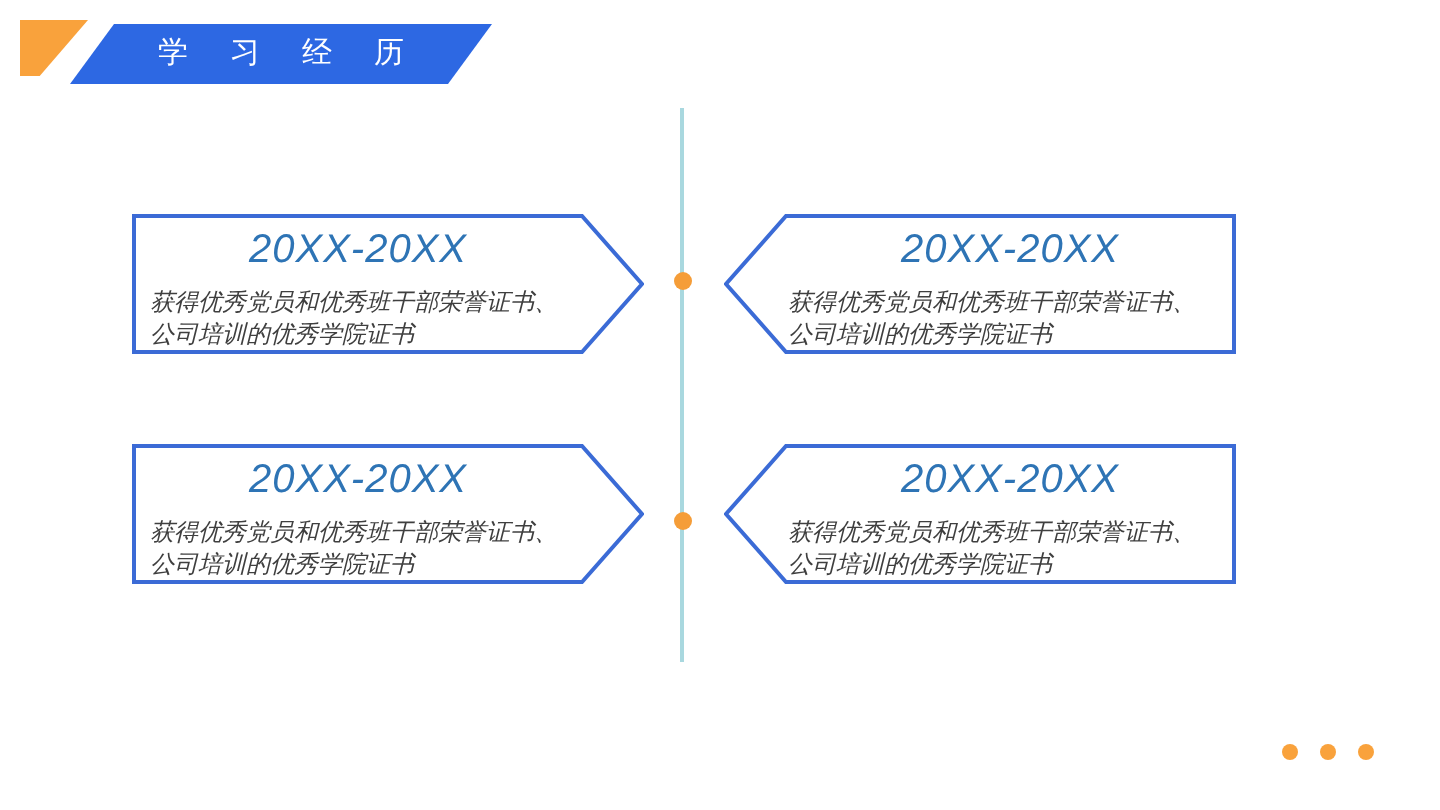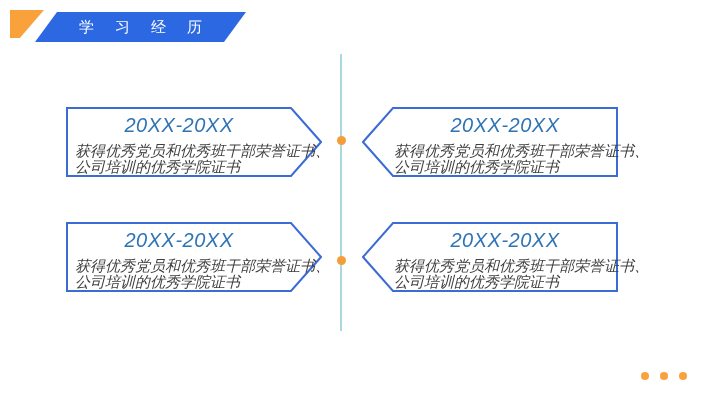--- a/index.html
+++ b/index.html
@@ -53,21 +53,21 @@
   .entry-period{
     position:absolute;top:7px;width:226px;
     text-align:center;
     font-size:20px;
     color:#2E74B5;
     letter-spacing:0.5px;
     white-space:nowrap;
   }
   .entry-desc{
     position:absolute;top:36px;
-    font-size:15px;
+    font-size:12px;
     line-height:16px;
     color:#3F3F3F;
     white-space:nowrap;
   }
   .left-box .entry-period{left:0;}
   .left-box .entry-desc{left:9px;}
   .right-box .entry-period{left:30px;}
   .right-box .entry-desc{left:32px;}
 
   

